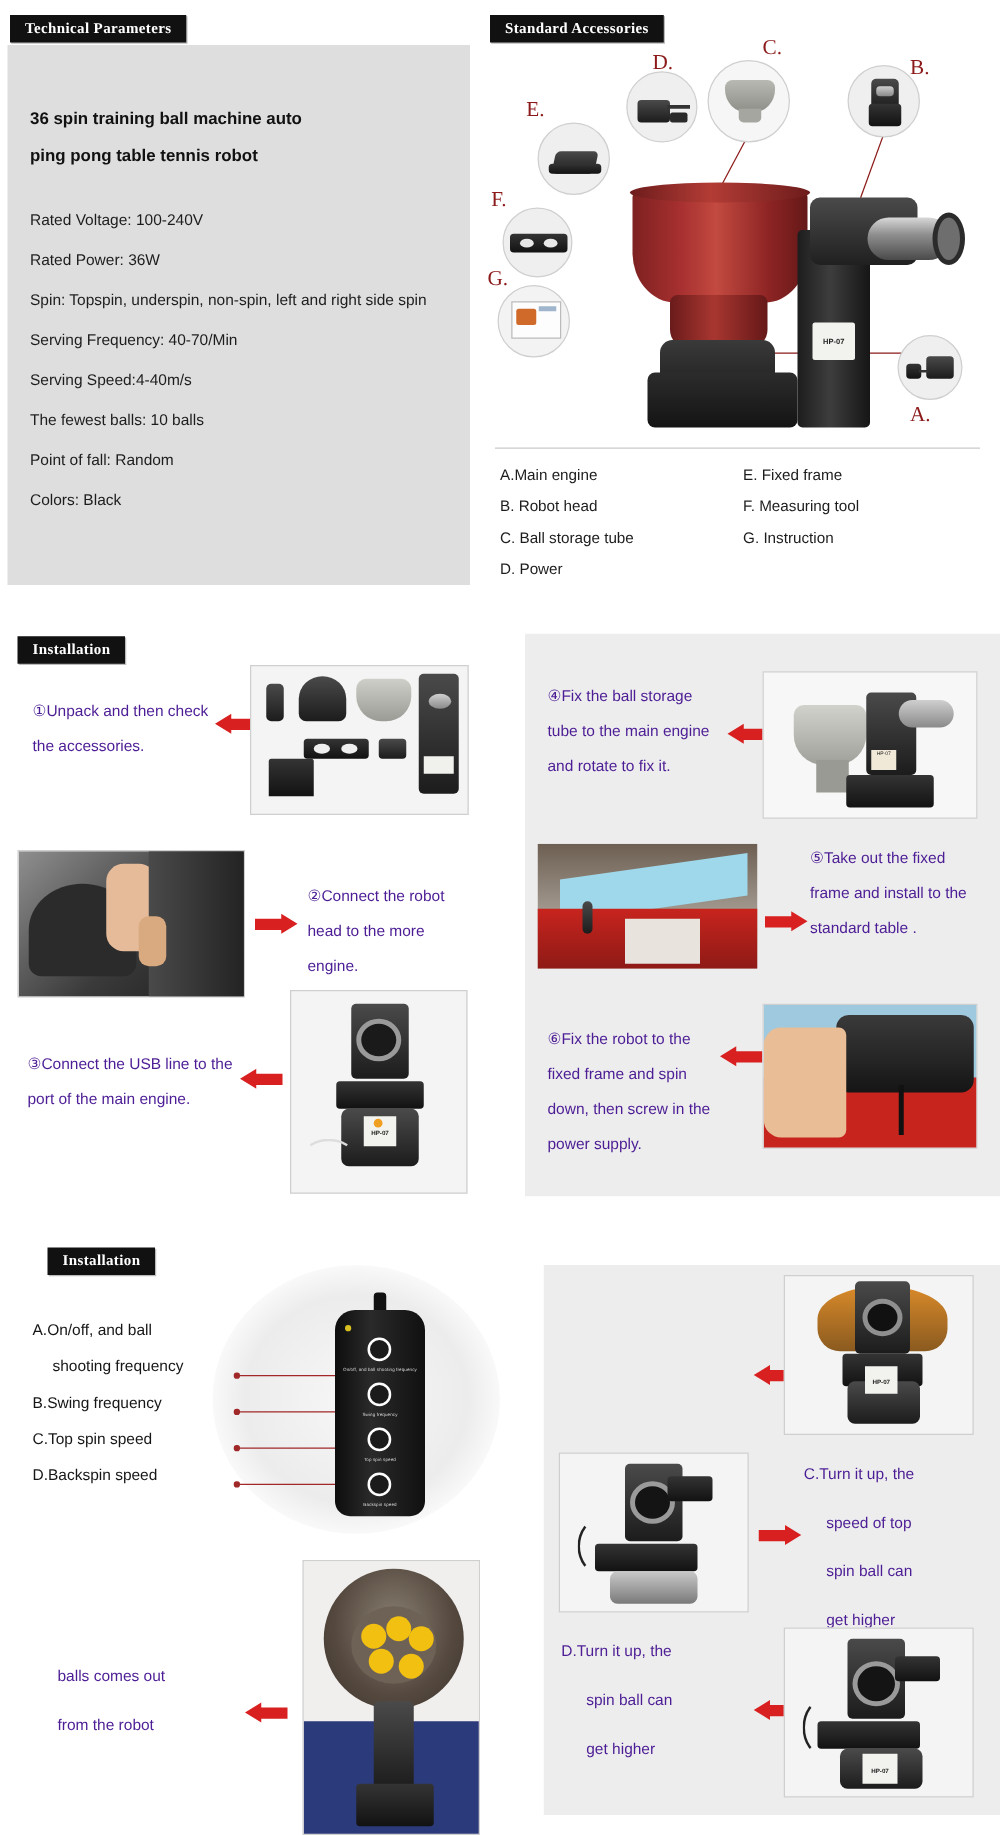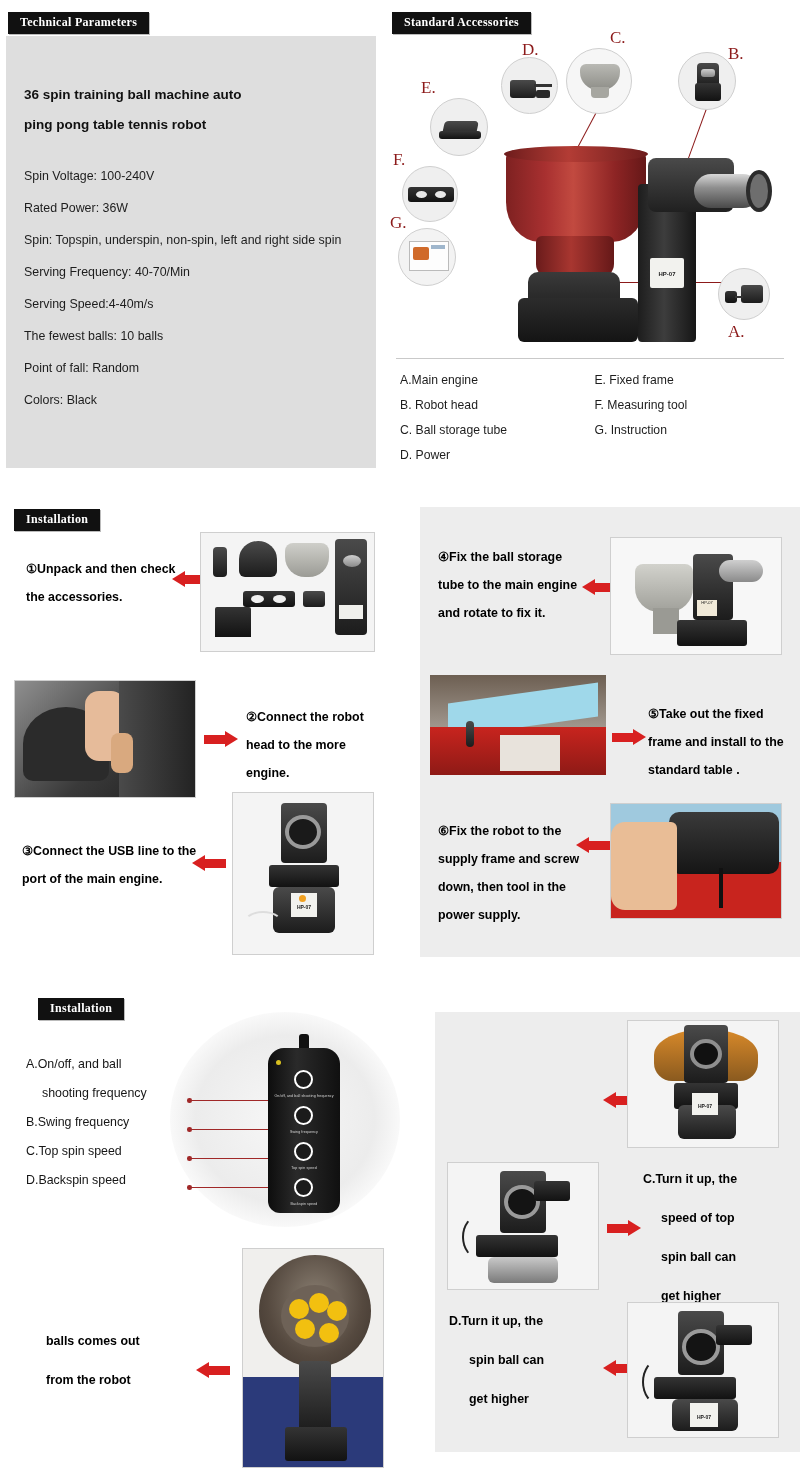--- a/index.html
+++ b/index.html
@@ -127,21 +127,21 @@
   }
 
   
   .sec2 { position: absolute; left: 0; top: 495px; width: 800px; height: 470px; }
   .sec2-banner { position: absolute; left: 14px; top: 14px; }
   .inst-left { position: absolute; left: 0; top: 0; width: 400px; height: 470px; }
   .inst-right {
     position: absolute; left: 420px; top: 12px; width: 380px; height: 450px;
     background: #ededed;
   }
-  .step-text { position: absolute; font-size: 12.4px; line-height: 28px; color: #000000; font-weight: bold; }
+  .step-text { position: absolute; font-size: 12.4px; line-height: 28px; color: #4c1d95; }
   .photo {
     position: absolute; background: #f4f4f4;
     border: 1px solid #cfcfcf;
     overflow: hidden;
   }
   .arrow-l, .arrow-r {
     position: absolute; width: 34px; height: 16px;
   }
   .arrow-l .shaft, .arrow-r .shaft {
     position: absolute; top: 4px; width: 22px; height: 9px; background: #d82020;
@@ -215,21 +215,21 @@
 <body>
 
 <div class="sec1">
 
   <div class="banner sec1-banner">Technical Parameters</div>
 
   <div class="spec-panel">
     <div class="spec-title">36 spin training ball machine auto</div>
     <div class="spec-title">ping pong table tennis robot</div>
     <ul class="spec-list">
-      <li>Spin Voltage: 100-240V</li>
+      <li>Rated Voltage: 100-240V</li>
       <li>Rated Power: 36W</li>
       <li>Spin: Topspin, underspin, non-spin, left and right side spin</li>
       <li>Serving Frequency: 40-70/Min</li>
       <li>Serving Speed:4-40m/s</li>
       <li>The fewest balls: 10 balls</li>
       <li>Point of fall: Random</li>
       <li>Colors: Black</li>
     </ul>
   </div>
 
@@ -407,30 +407,30 @@
       <div class="sc" style="left:0; top:0; width:176px; height:100px; background:linear-gradient(180deg,#6d5f52,#cfcac4);"></div>
       <div class="sc" style="left:18px; top:18px; width:150px; height:34px; background:#9fd8ea; transform:skewY(-8deg);"></div>
       <div class="sc" style="left:0; top:52px; width:176px; height:48px; background:linear-gradient(180deg,#c8241e,#8e1a16);"></div>
       <div class="sc dark" style="left:36px; top:46px; width:8px; height:26px;"></div>
       <div class="sc" style="left:70px; top:60px; width:60px; height:36px; background:#e8e3dc;"></div>
     </div>
     <div class="arrow-r" style="left:192px; top:222px;">
       <div class="shaft"></div>
         <div class="tip"></div>
     </div>
-    <div class="step-text" style="left:228px; top:193px; width:150px;">
+    <div class="step-text" style="left:228px; top:165px; width:150px;">
       <div>⑤Take out the fixed</div>
       <div>frame and install to the</div>
       <div>standard table .</div>
     </div>
 
     <div class="step-text" style="left:18px; top:310px; width:170px;">
       <div>⑥Fix the robot to the</div>
-      <div>supply frame and screw</div>
-      <div>down, then tool in the</div>
+      <div>fixed frame and spin</div>
+      <div>down, then screw in the</div>
       <div>power supply.</div>
     </div>
     <div class="arrow-l" style="left:156px; top:330px;">
       <div class="tip"></div>
         <div class="shaft"></div>
     </div>
     <div class="photo" style="left:190px; top:296px; width:172px; height:116px;">
       <div class="sc" style="left:0; top:0; width:172px; height:62px; background:#9fc9de;"></div>
       <div class="sc" style="left:0; top:58px; width:172px; height:58px; background:#c8241e;"></div>
       <div class="sc" style="left:58px; top:8px; width:110px; height:62px; background:linear-gradient(180deg,#3a3a3a,#151515); border-radius:10px;"></div>

